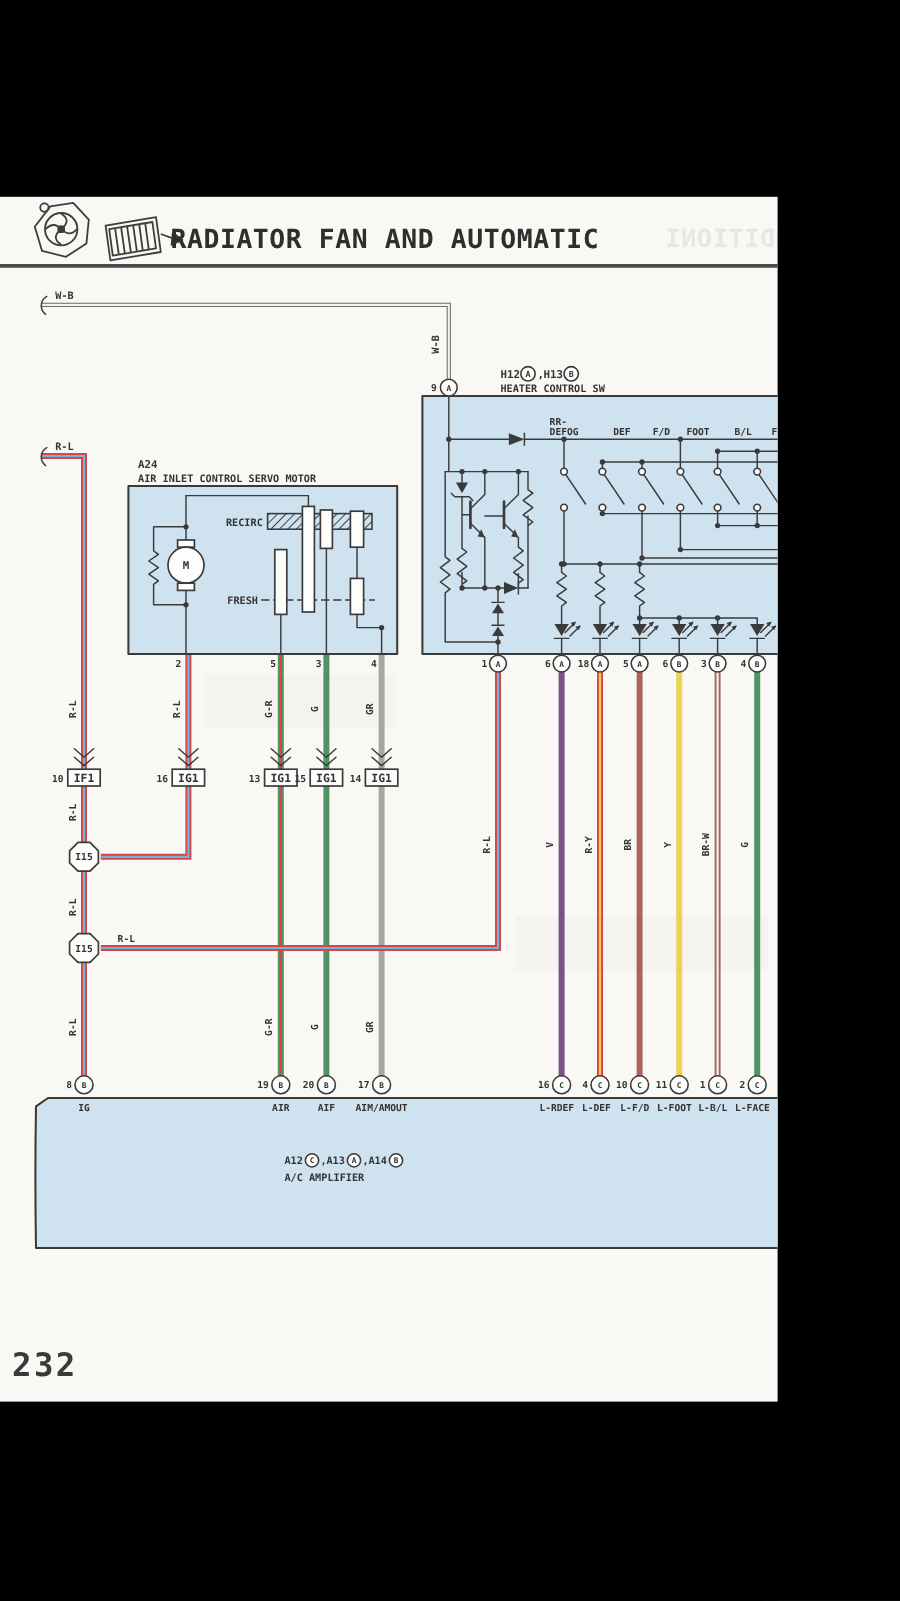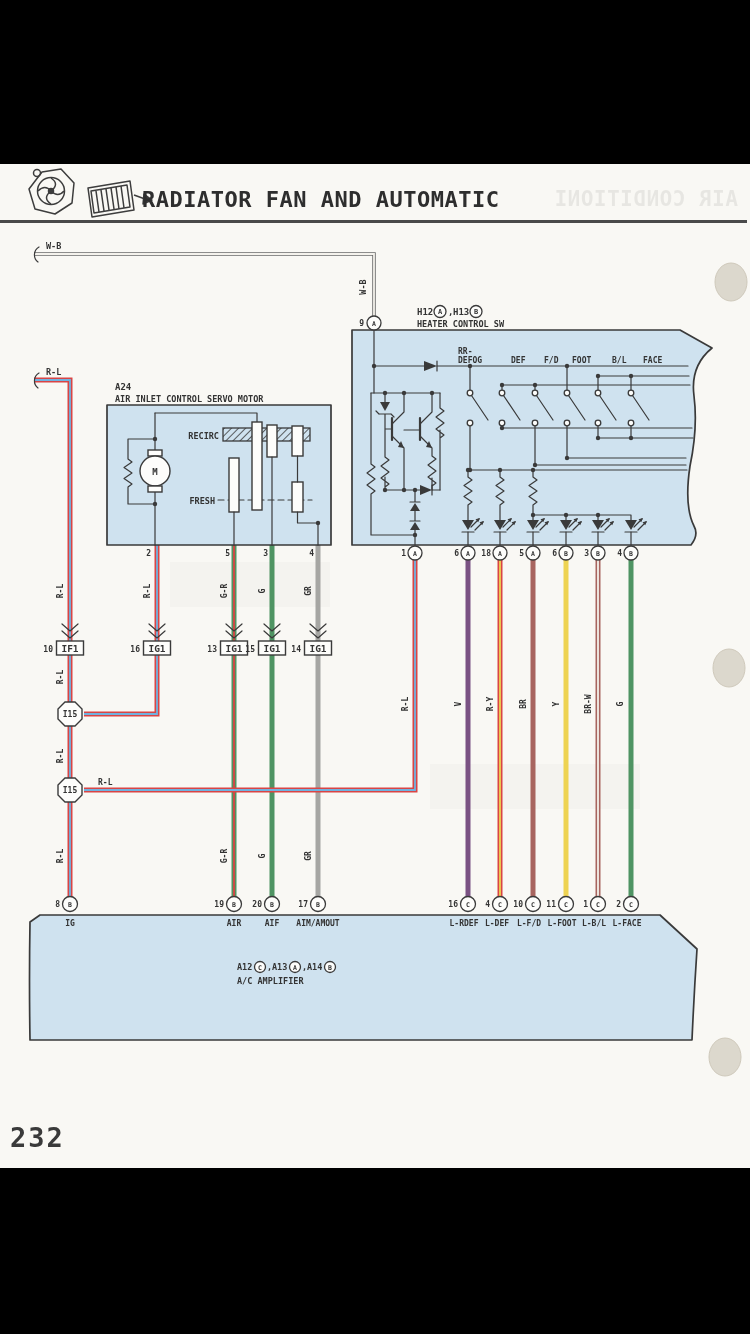--- a/index.html
+++ b/index.html
@@ -1,16 +1,16 @@
 <!DOCTYPE html>
 <html style="--line: #3a3a3a; --box_fill: #cfe2ef; --wire_red: #d94545; --wire_blue: #6fb3e0; --wire_green: #4f9463; --wire_gray: #a6a6a3; --wire_violet: #7a5283; --wire_brown: #a8655f; --wire_yellow: #eed352; --wire_white: #f4f2ec;"><head>
 <meta charset="utf-8">
 <style>
   html,body{margin:0;padding:0;background:#000;}
-  .screen{position:relative;width:750px;height:1334px;background:#000;overflow:hidden;
+  .screen{position:relative;width:648px;height:1334px;background:#000;overflow:hidden;
           font-family:"DejaVu Sans Mono",monospace;}
   .page{position:absolute;left:0;top:164px;width:750px;height:1004px;background:#f9f8f4;}
   svg{display:block}
   .t{font-family:"DejaVu Sans Mono",monospace;fill:#333;}
   .b{font-weight:700;}
   .t8{font-size:8px;}  .t85{font-size:8.5px;} .t9{font-size:9px;} .t95{font-size:9.5px;}
   .t7{font-size:7px;}  .t65{font-size:6.5px;}
   .title{font-size:22px;letter-spacing:.5px;fill:#2e2e2e;font-weight:700;}
   .ghost{font-size:21px;letter-spacing:.5px;fill:#222;opacity:.08;font-weight:700;}
   .pageno{font-size:27px;fill:#3a3a3a;font-weight:700;letter-spacing:2px;}

